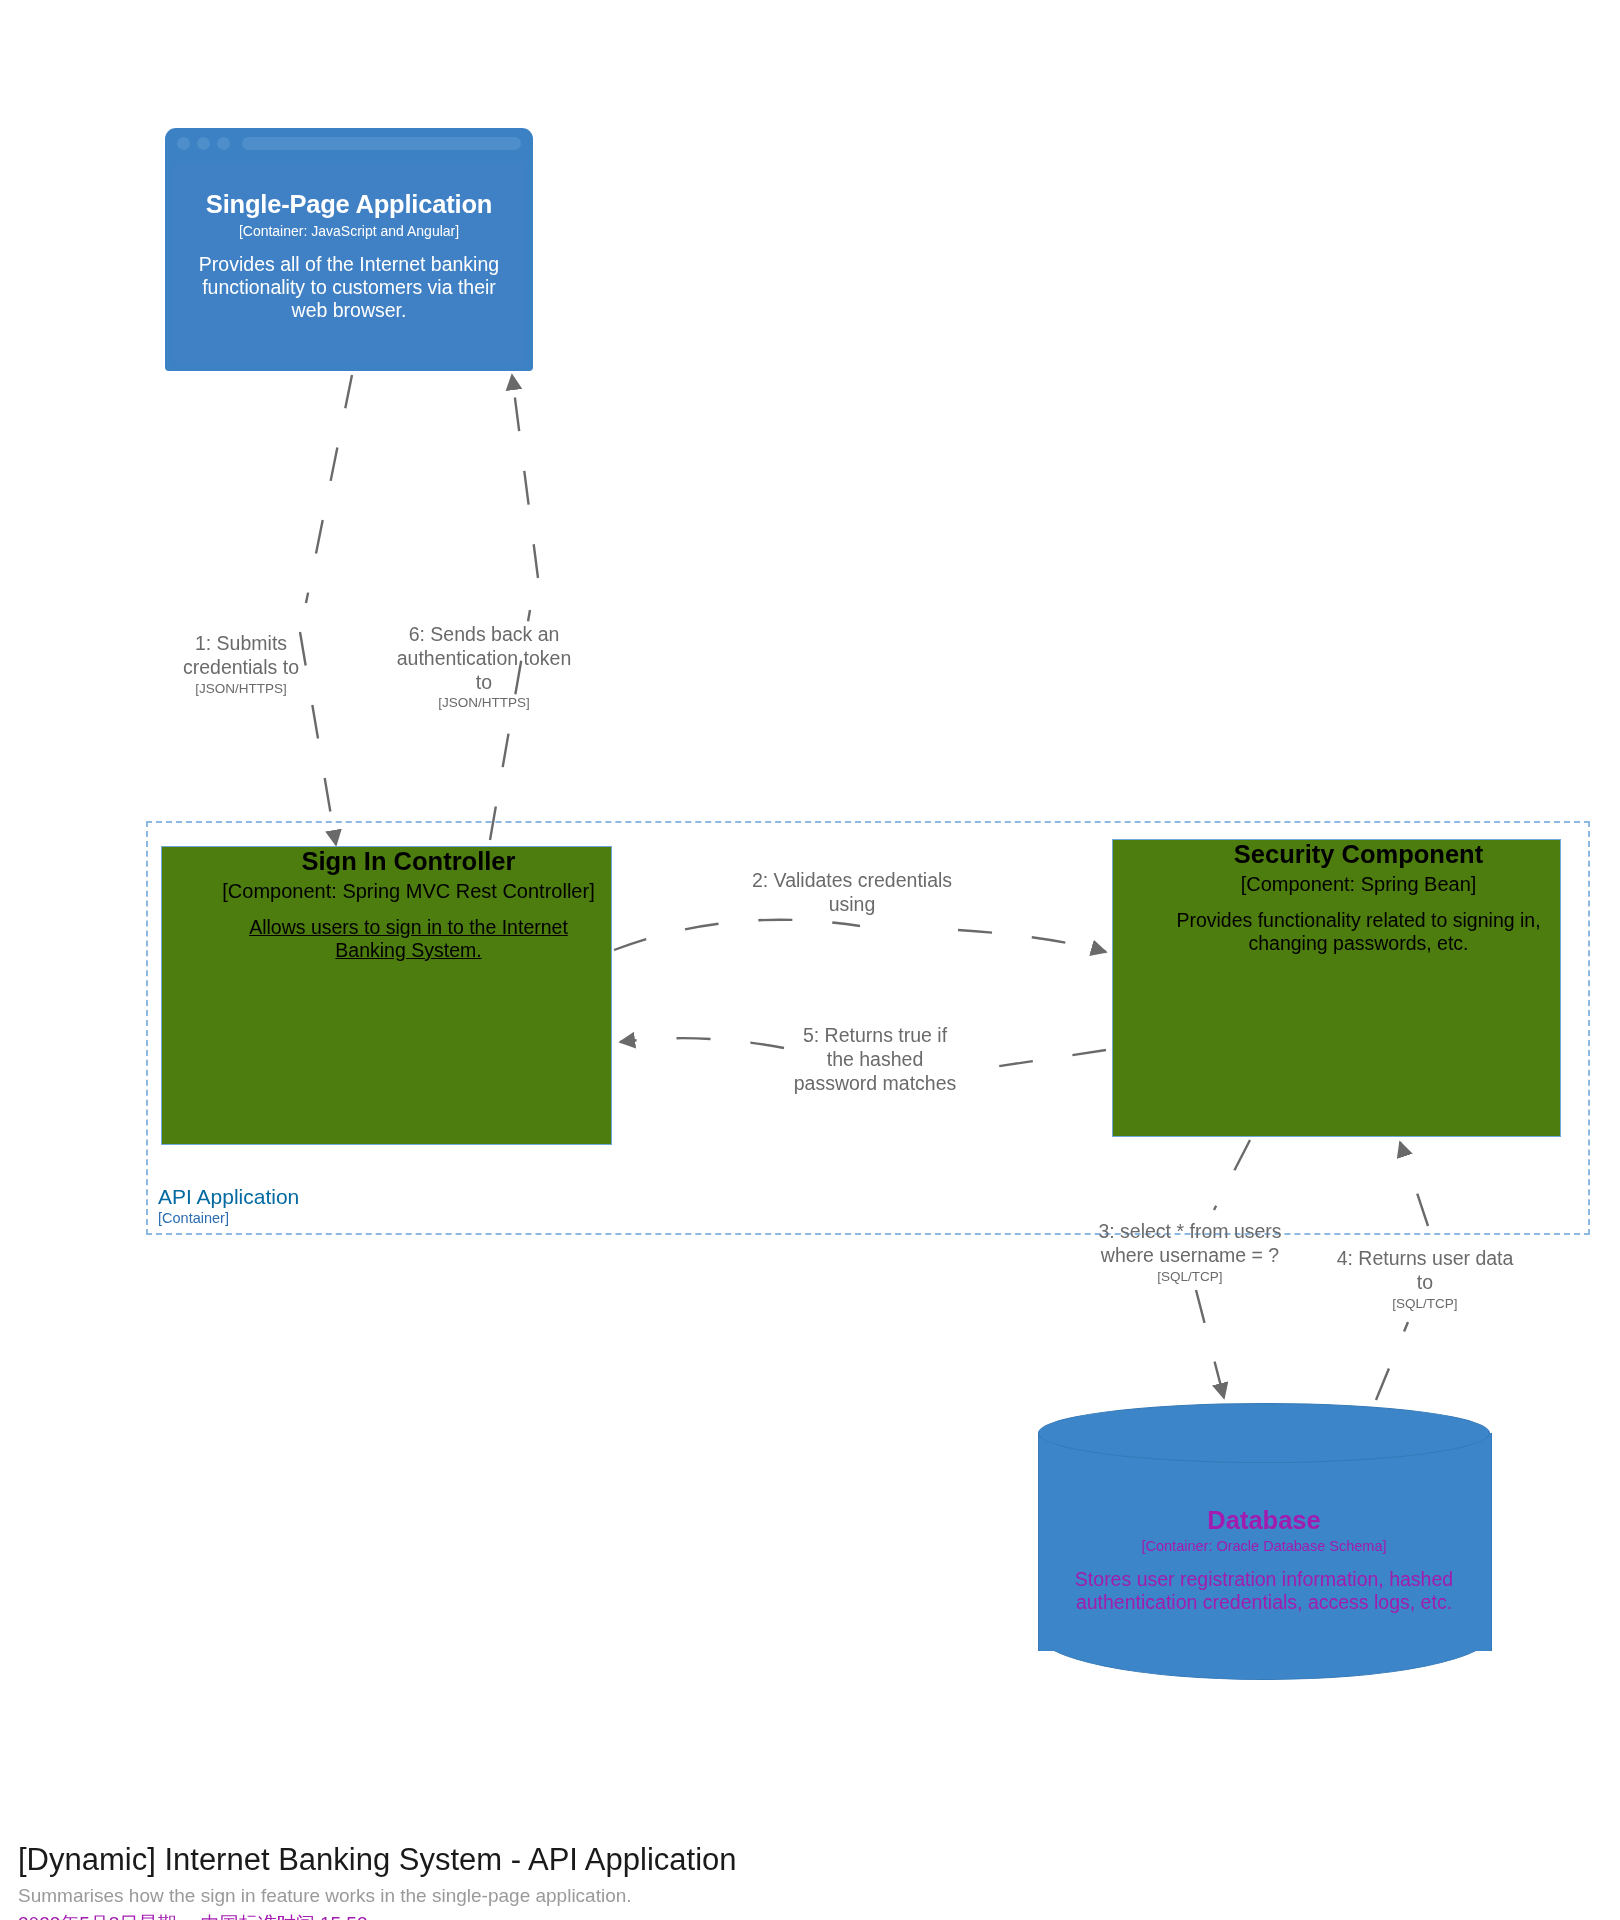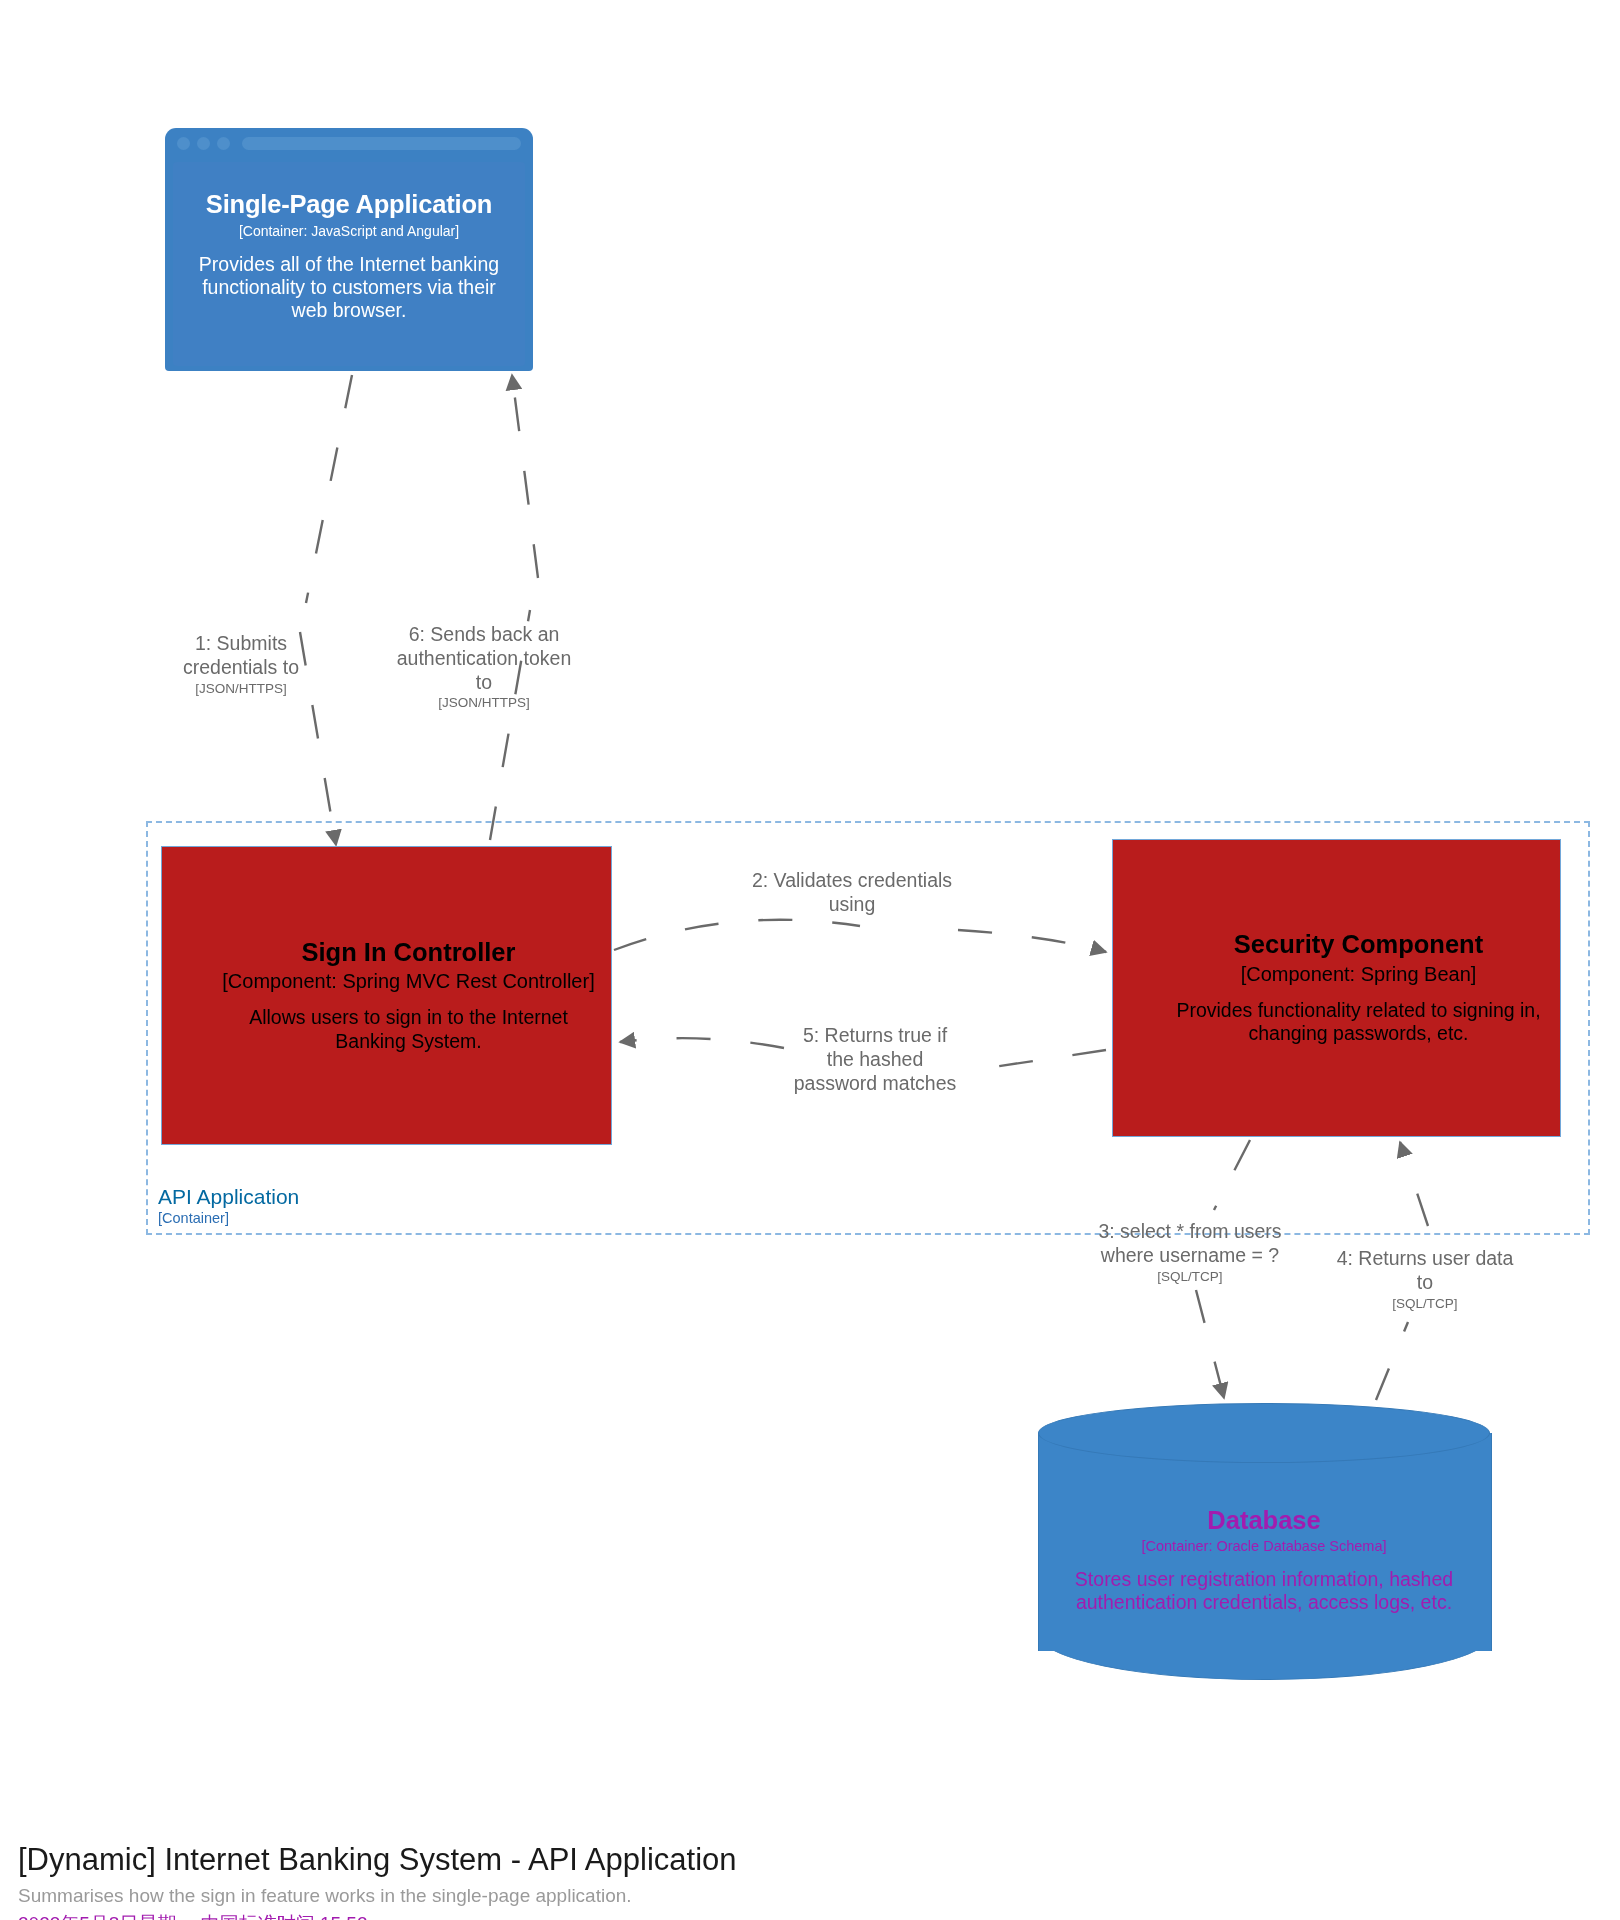--- a/index.html
+++ b/index.html
@@ -33,29 +33,29 @@
   #spa .n-desc{font-size:19.5px;margin-top:14px;width:330px;text-align:center;}
 
   
   #api-boundary{position:absolute;left:146px;top:821px;width:1444px;height:414px;
        border:2px dashed #8CB8E2;box-sizing:border-box;background:transparent;}
   #api-label{position:absolute;left:158px;top:1185px;color:#2B6CB0;}
   #api-label .bl-name{font-size:21px;line-height:1.15;color:#0369a1;}
   #api-label .bl-type{font-size:14.5px;line-height:1.15;color:#2A6DB3;margin-top:1px;}
 
   
-  .comp{position:absolute;background:#b91c1c;border:1px solid #72A7D9;
+  .comp{position:absolute;background:#4d7c0f;border:1px solid #72A7D9;
         box-sizing:border-box;color:#000;
-        display:flex;flex-direction:column;align-items:center;justify-content:center;padding-left:44px;}
+        display:flex;flex-direction:column;align-items:center;justify-content:flex-start;padding-left:44px;}
   .comp .n-title{font-size:25.5px;}
   .comp .n-tech{font-size:20px;margin-top:4px;}
   .comp .n-desc{font-size:19.5px;margin-top:13px;text-align:center;}
 
   #signin{left:161px;top:846px;width:451px;height:299px;}
-  #signin .n-desc{width:360px;}
+  #signin .n-desc{width:360px;text-decoration:underline;}
   #security{left:1112px;top:839px;width:449px;height:298px;}
   #security .n-desc{width:420px;}
 
   
   #db{position:absolute;left:1038px;top:1403px;width:452px;height:278px;}
   #db .body{position:absolute;left:0;top:30px;width:452px;height:218px;
         background:#3C85C8;border-left:1px solid #3579B7;border-right:1px solid #3579B7;}
   #db .bottom{position:absolute;left:0;top:188px;width:452px;height:88px;
         background:#3C85C8;border-radius:0 0 226px 226px/ 0 0 46px 46px;
         border-bottom:1px solid #3579B7;border-left:1px solid #3579B7;border-right:1px solid #3579B7;}

